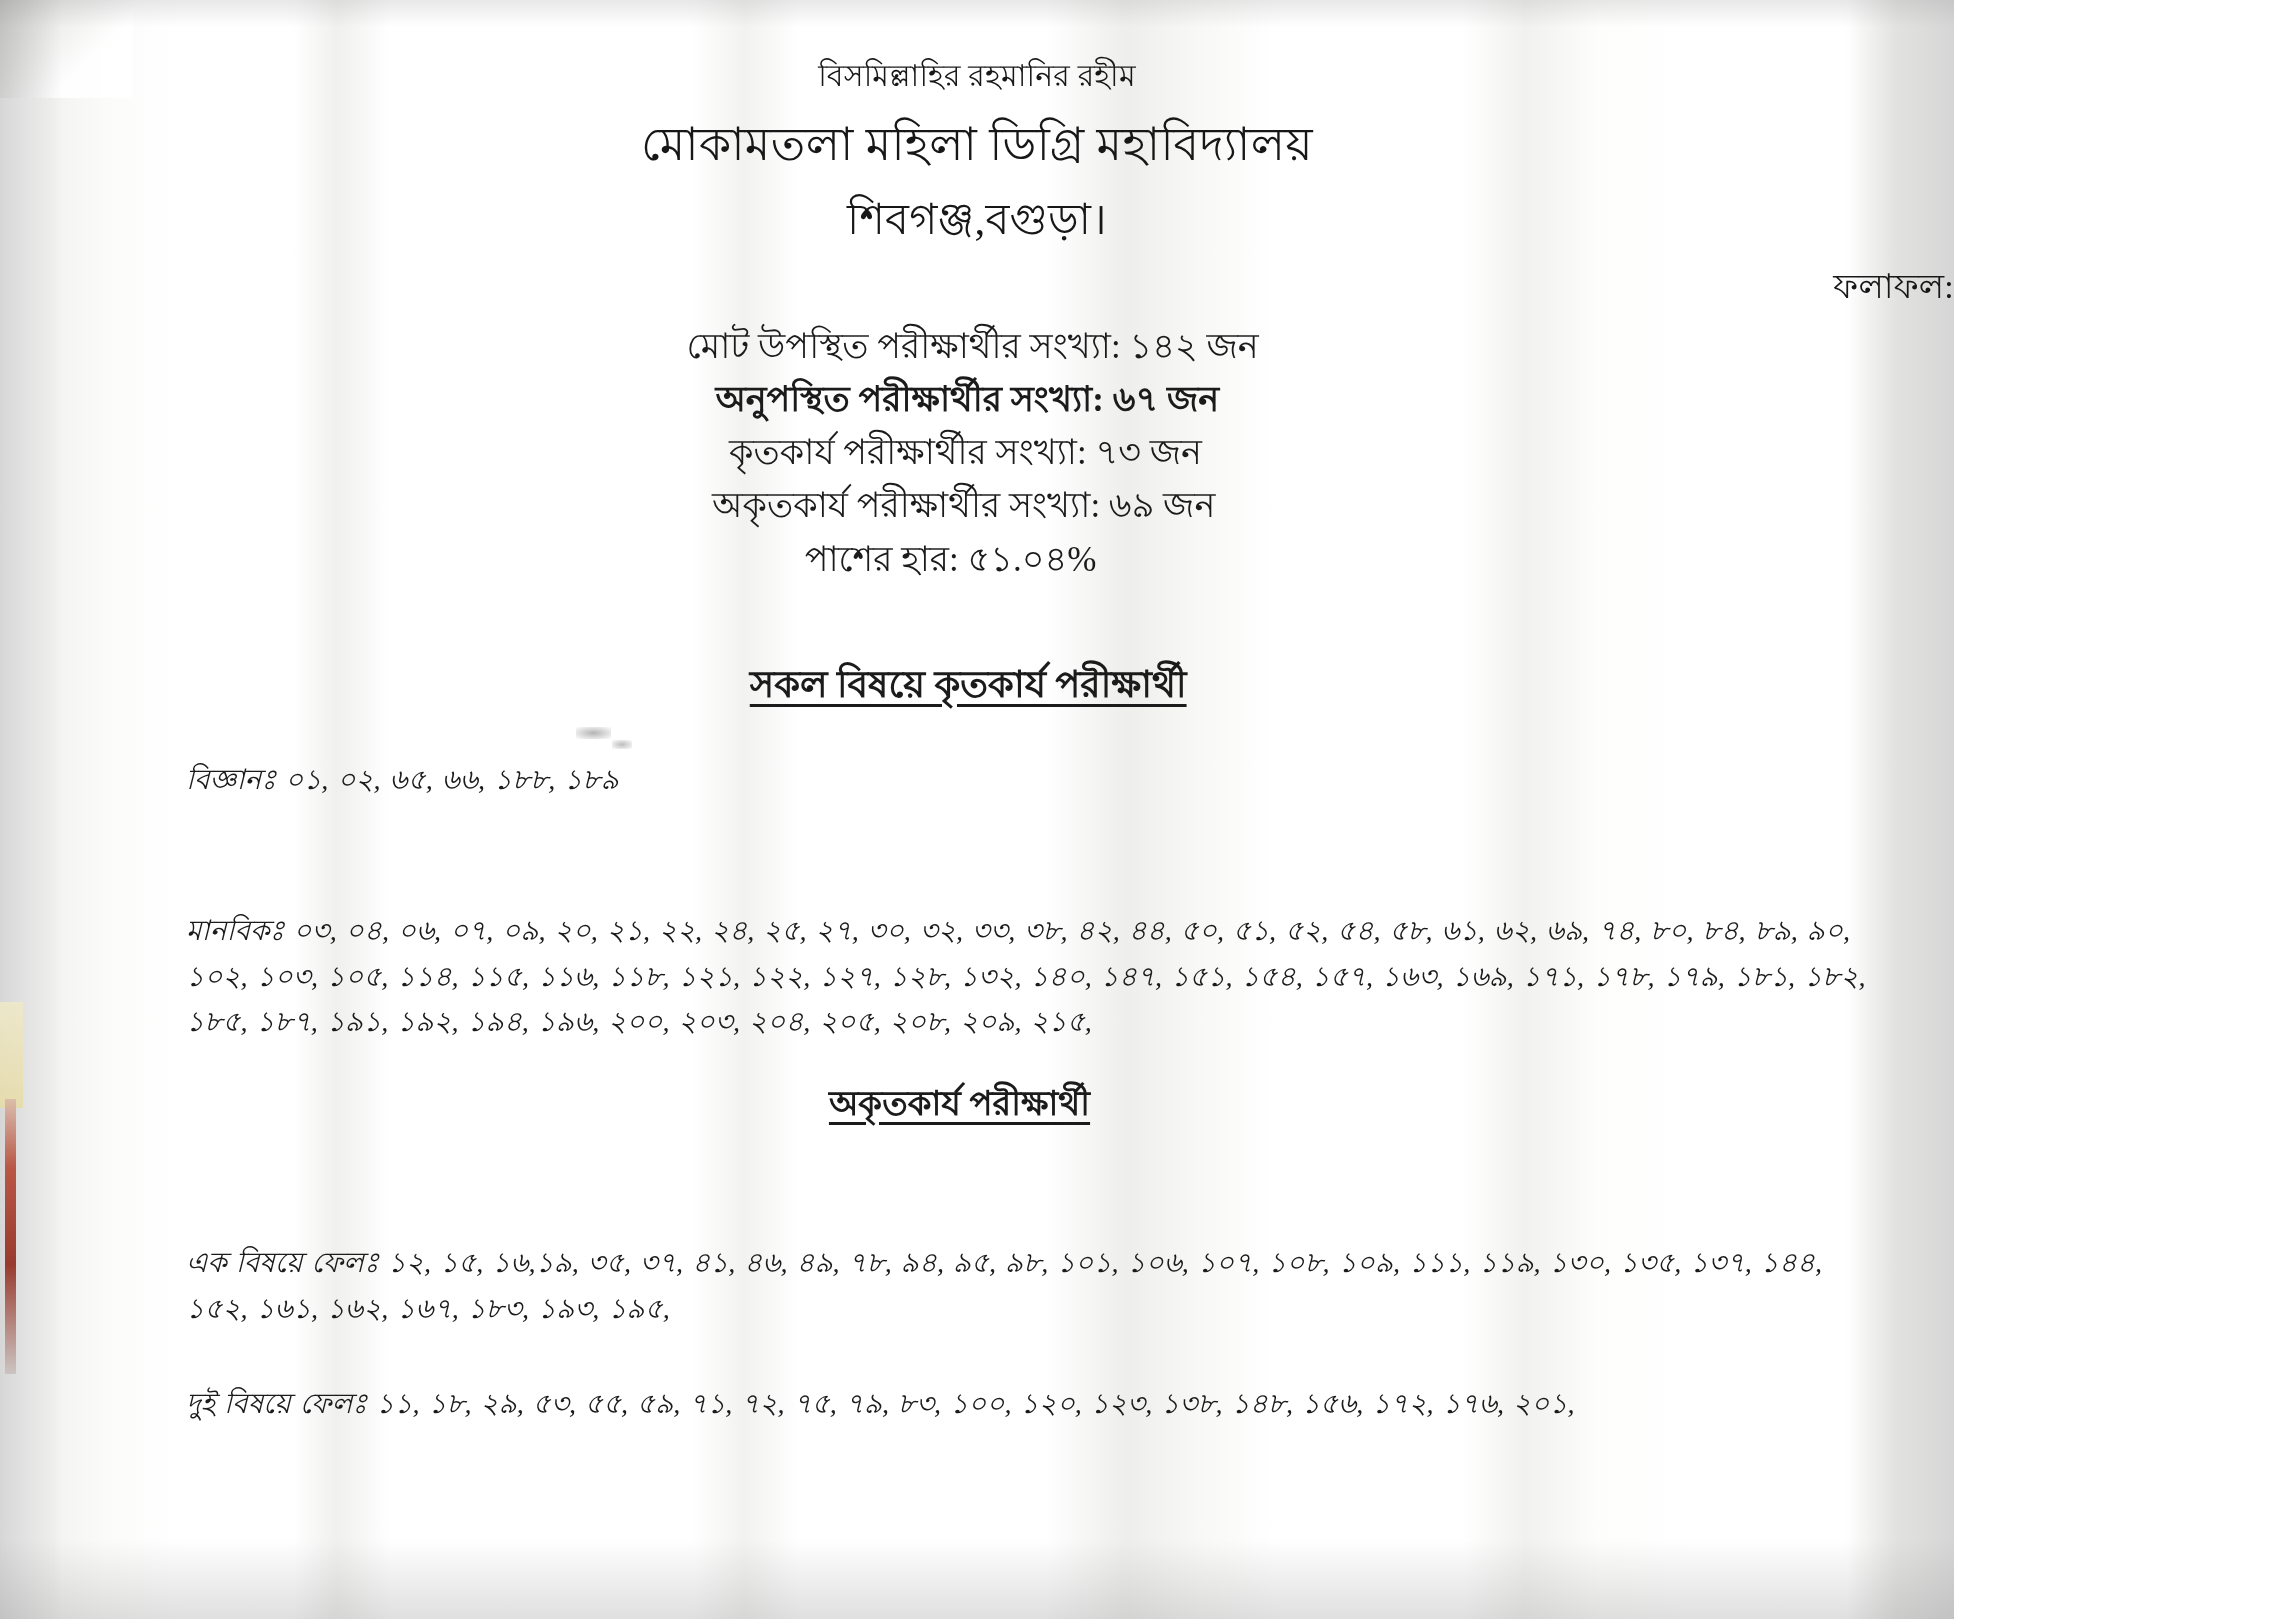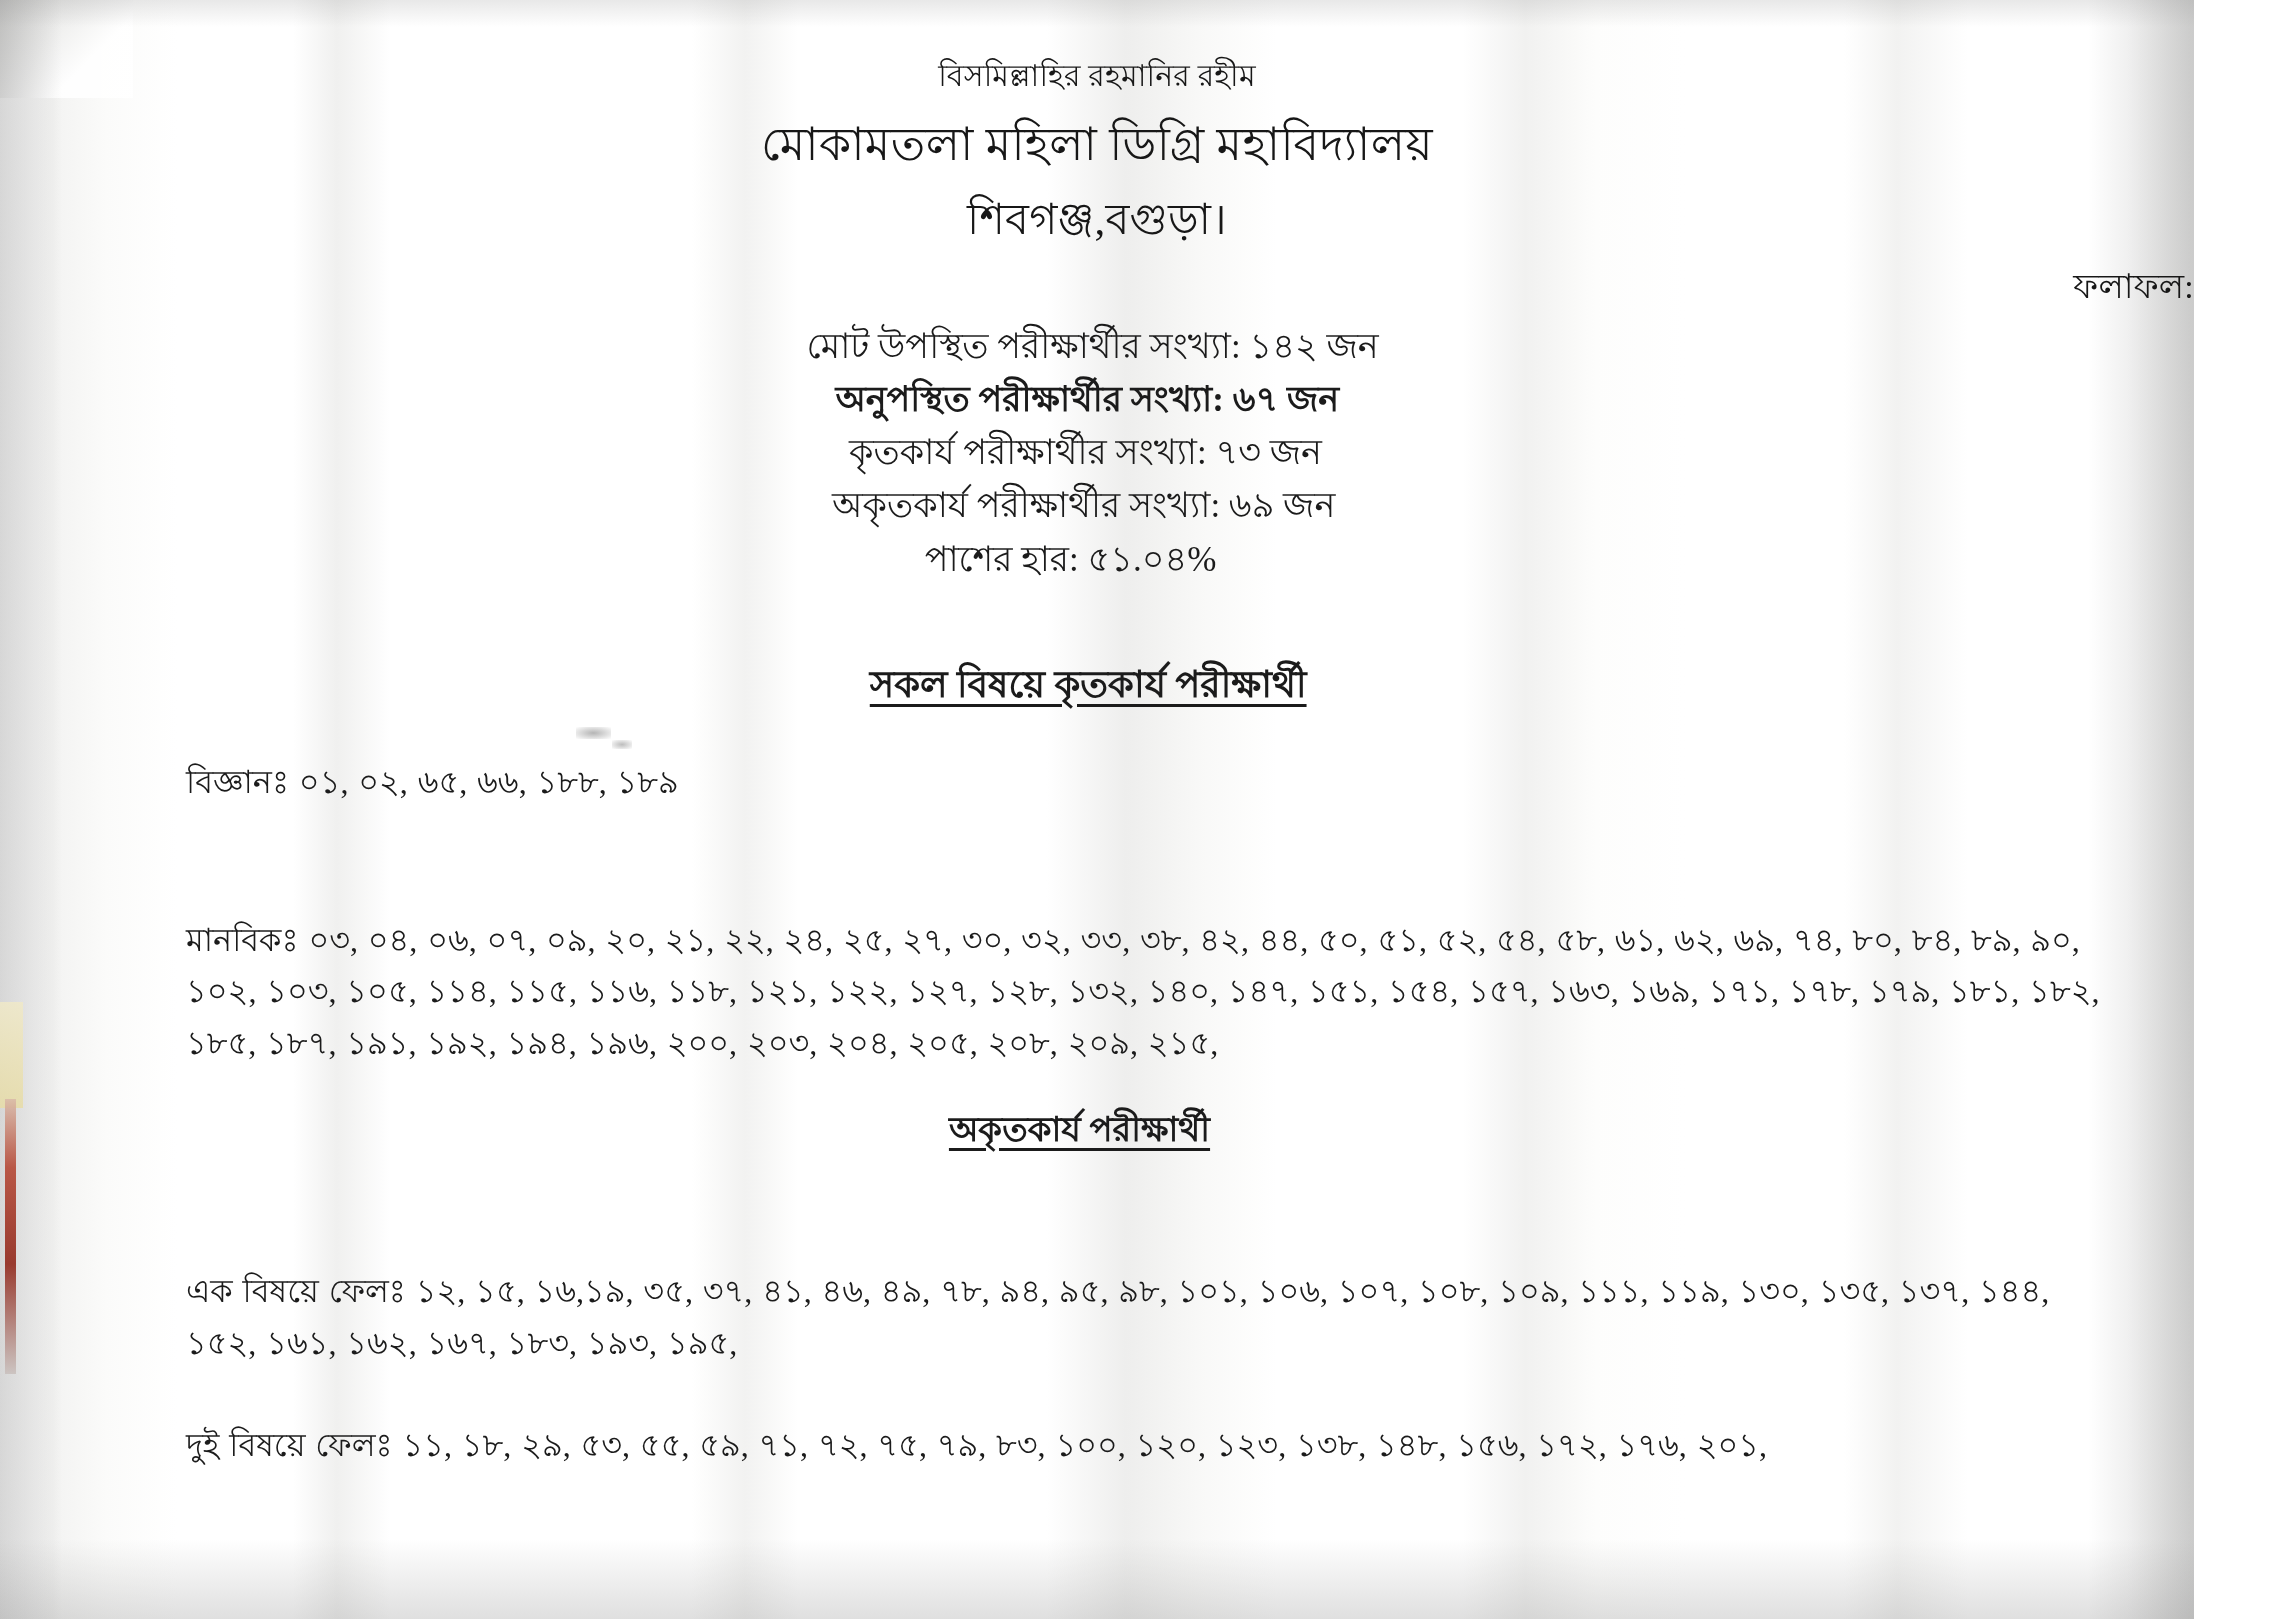--- a/index.html
+++ b/index.html
@@ -11,21 +11,21 @@
     width: 2270px;
     height: 1619px;
     overflow: hidden;
     font-family: "Liberation Serif", serif;
     color: #1b1b1b;
   }
 
   
   #sheet {
     position: relative;
-    width: 2194px;
+    width: 1954px;
     height: 1619px;
     background:
       linear-gradient(90deg,
         #ffffff 0px,
         #f3f3f2 53px,
         #fbfbfa 106px,
         #ffffff 177px,
         #ffffff 293px,
         #f0f0ef 337px,
         #ffffff 390px,
@@ -159,26 +159,27 @@
     margin-top: 69px;
     padding-right: 17.7px;
   }
   .section-head.second {
     margin-top: 33px;
     font-size: 34px;
     padding-right: 35px;
   }
 
   .list-block {
-    font-size: 32px;
+    font-size: 28px;
     line-height: 1.62;
     margin-left: 186px;
     margin-right: 71px;
     text-align: left;
     word-spacing: 1.8px;
+    font-style: italic;
   }
   .list-block.science { margin-top: 39px; }
   .list-block.arts    { margin-top: 106px; }
   .list-block.fail1   { margin-top: 106px; }
   .list-block.fail2   { margin-top: 50px; }
 
   .lbl { white-space: nowrap; }
 
   
   .smudge {

